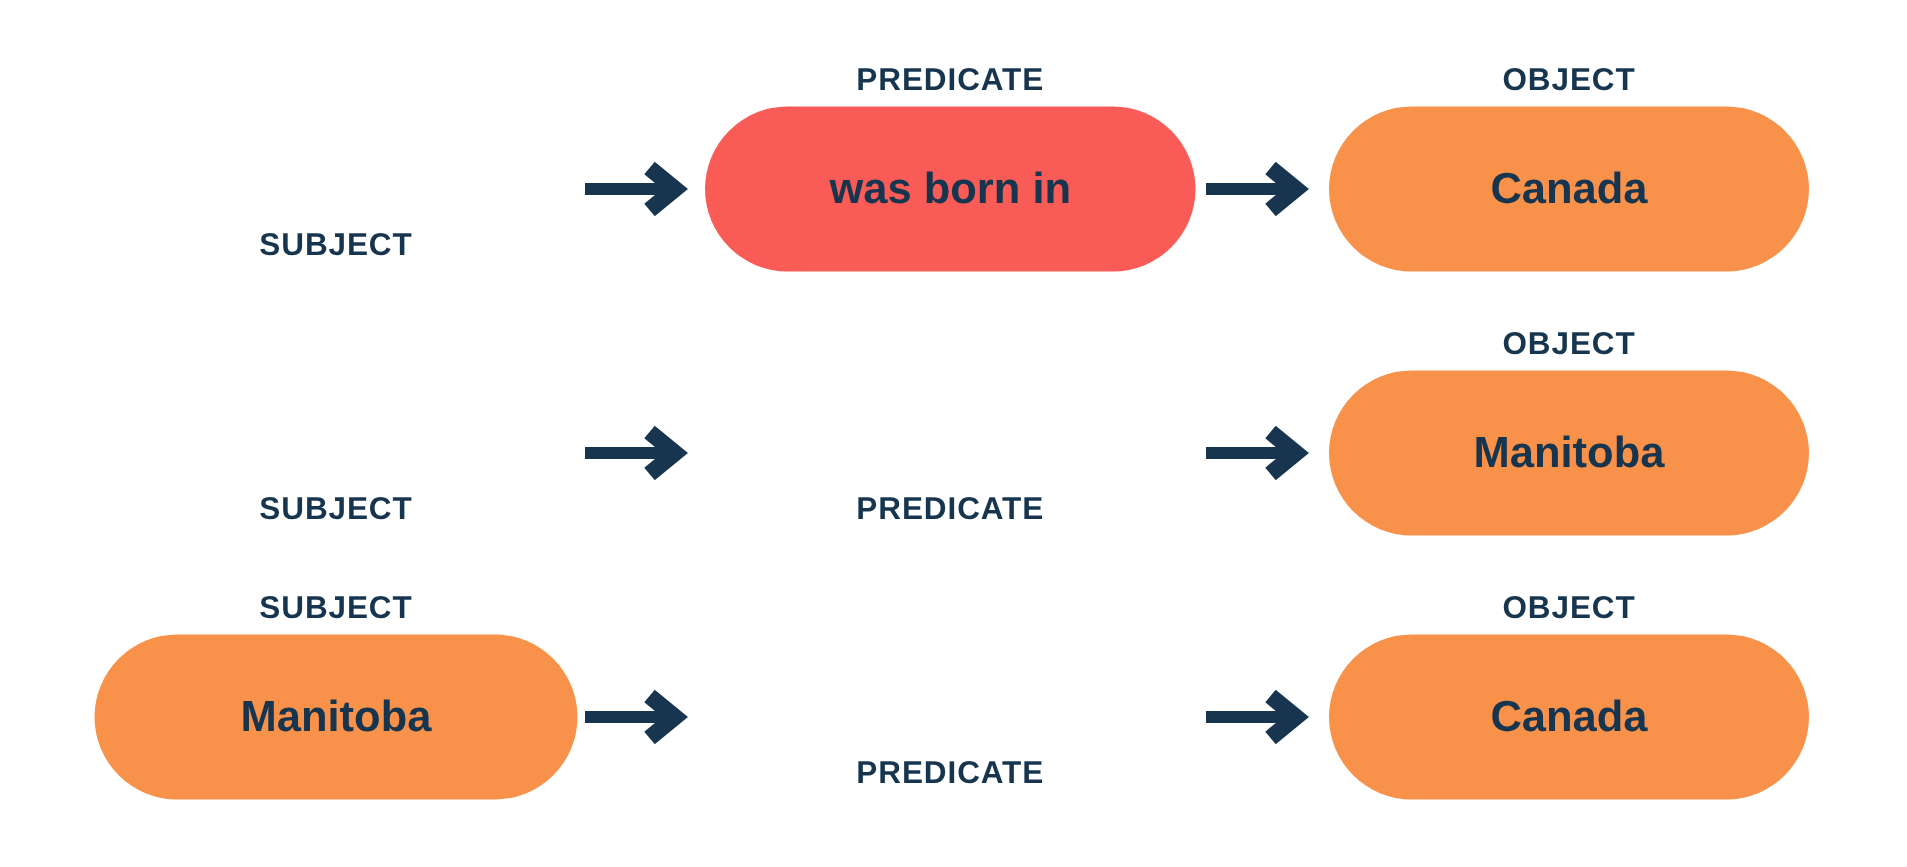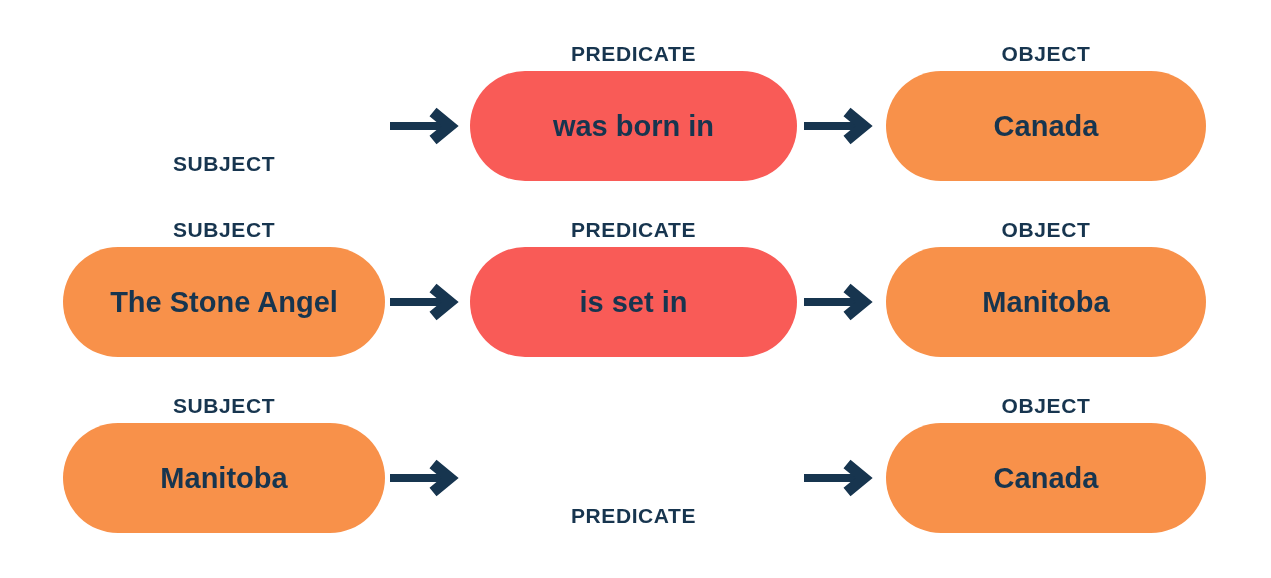--- a/index.html
+++ b/index.html
@@ -94,31 +94,29 @@
     </div>
     <div class="cell object">
       <div class="col-label">OBJECT</div>
       <div class="pill orange">Canada</div>
     </div>
   </div>
 
   <div class="triple-row">
     <div class="cell subject">
       <div class="col-label">SUBJECT</div>
-      <div class="pill orange">The Stone Angel</div>
     </div>
     <div class="arrow-wrap gap1">
       <svg class="arrow-svg" width="78" height="40" viewBox="0 0 78 40">
         <line class="stroke" x1="1" y1="20" x2="58" y2="20" stroke-width="8"></line>
         <polyline class="stroke" points="44,6 61,20 44,34" stroke-width="11" stroke-linejoin="miter"></polyline>
       </svg>
     </div>
     <div class="cell predicate">
       <div class="col-label">PREDICATE</div>
-      <div class="pill red">is set in</div>
     </div>
     <div class="arrow-wrap gap2">
       <svg class="arrow-svg" width="78" height="40" viewBox="0 0 78 40">
         <line class="stroke" x1="1" y1="20" x2="58" y2="20" stroke-width="8"></line>
         <polyline class="stroke" points="44,6 61,20 44,34" stroke-width="11" stroke-linejoin="miter"></polyline>
       </svg>
     </div>
     <div class="cell object">
       <div class="col-label">OBJECT</div>
       <div class="pill orange">Manitoba</div>

